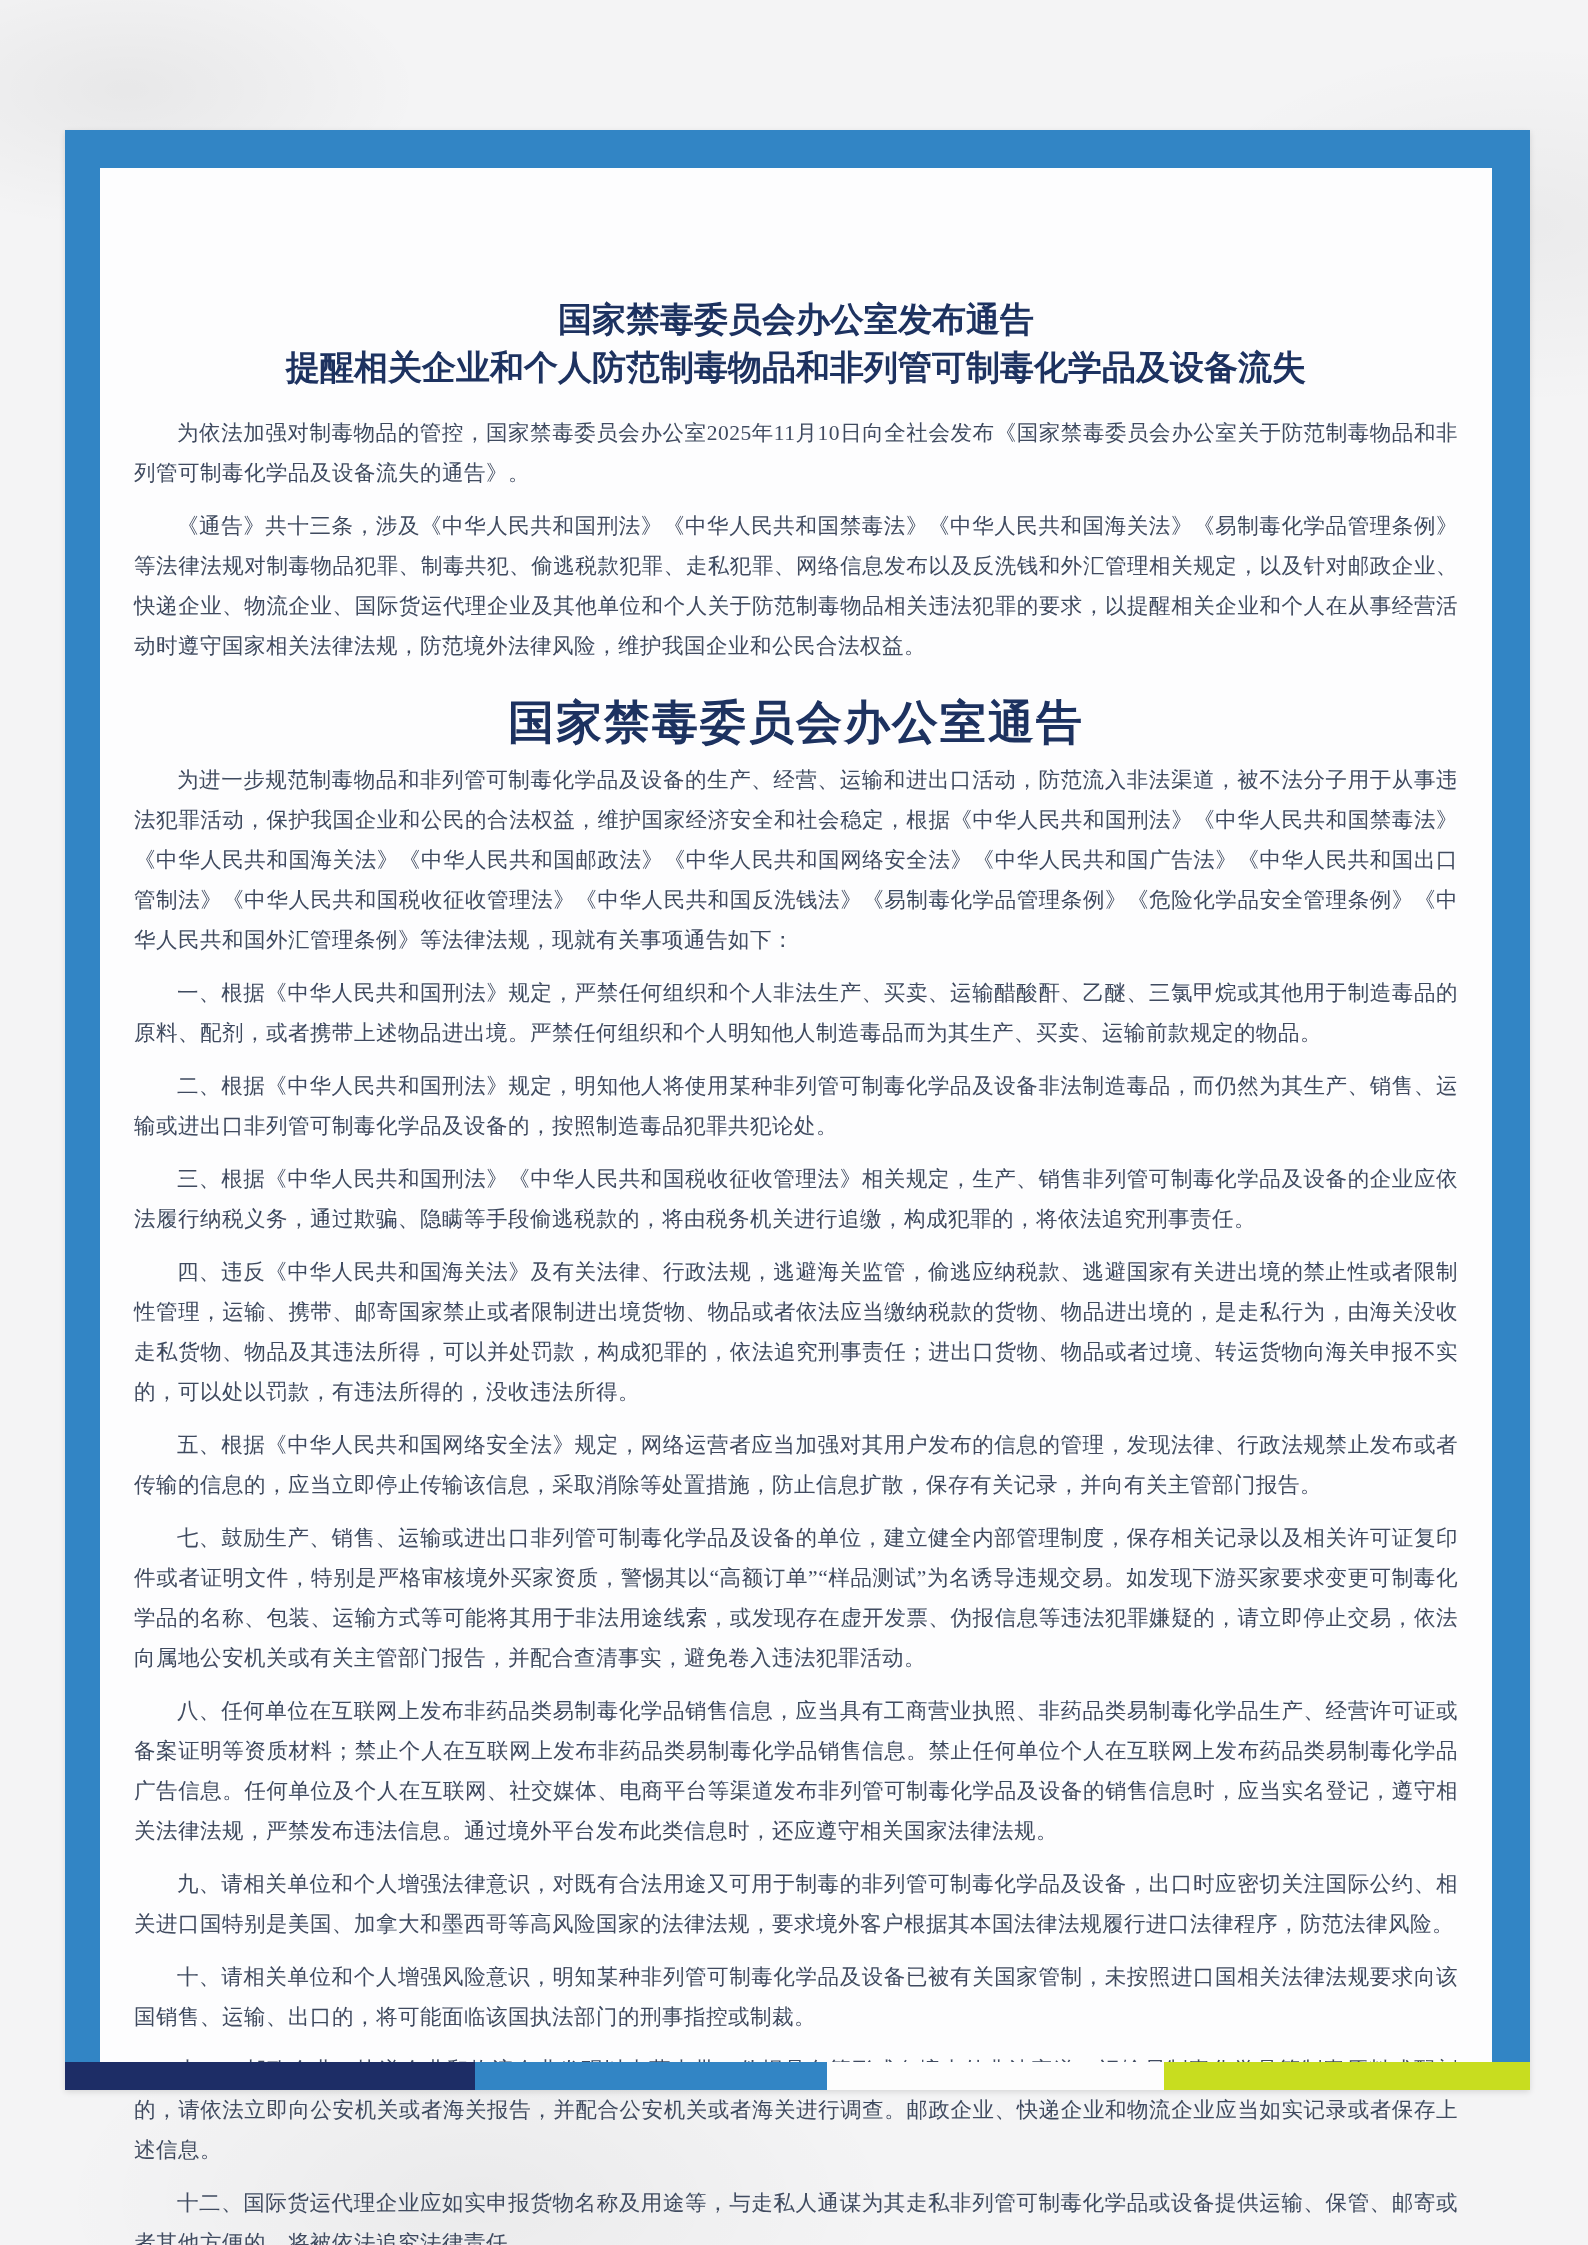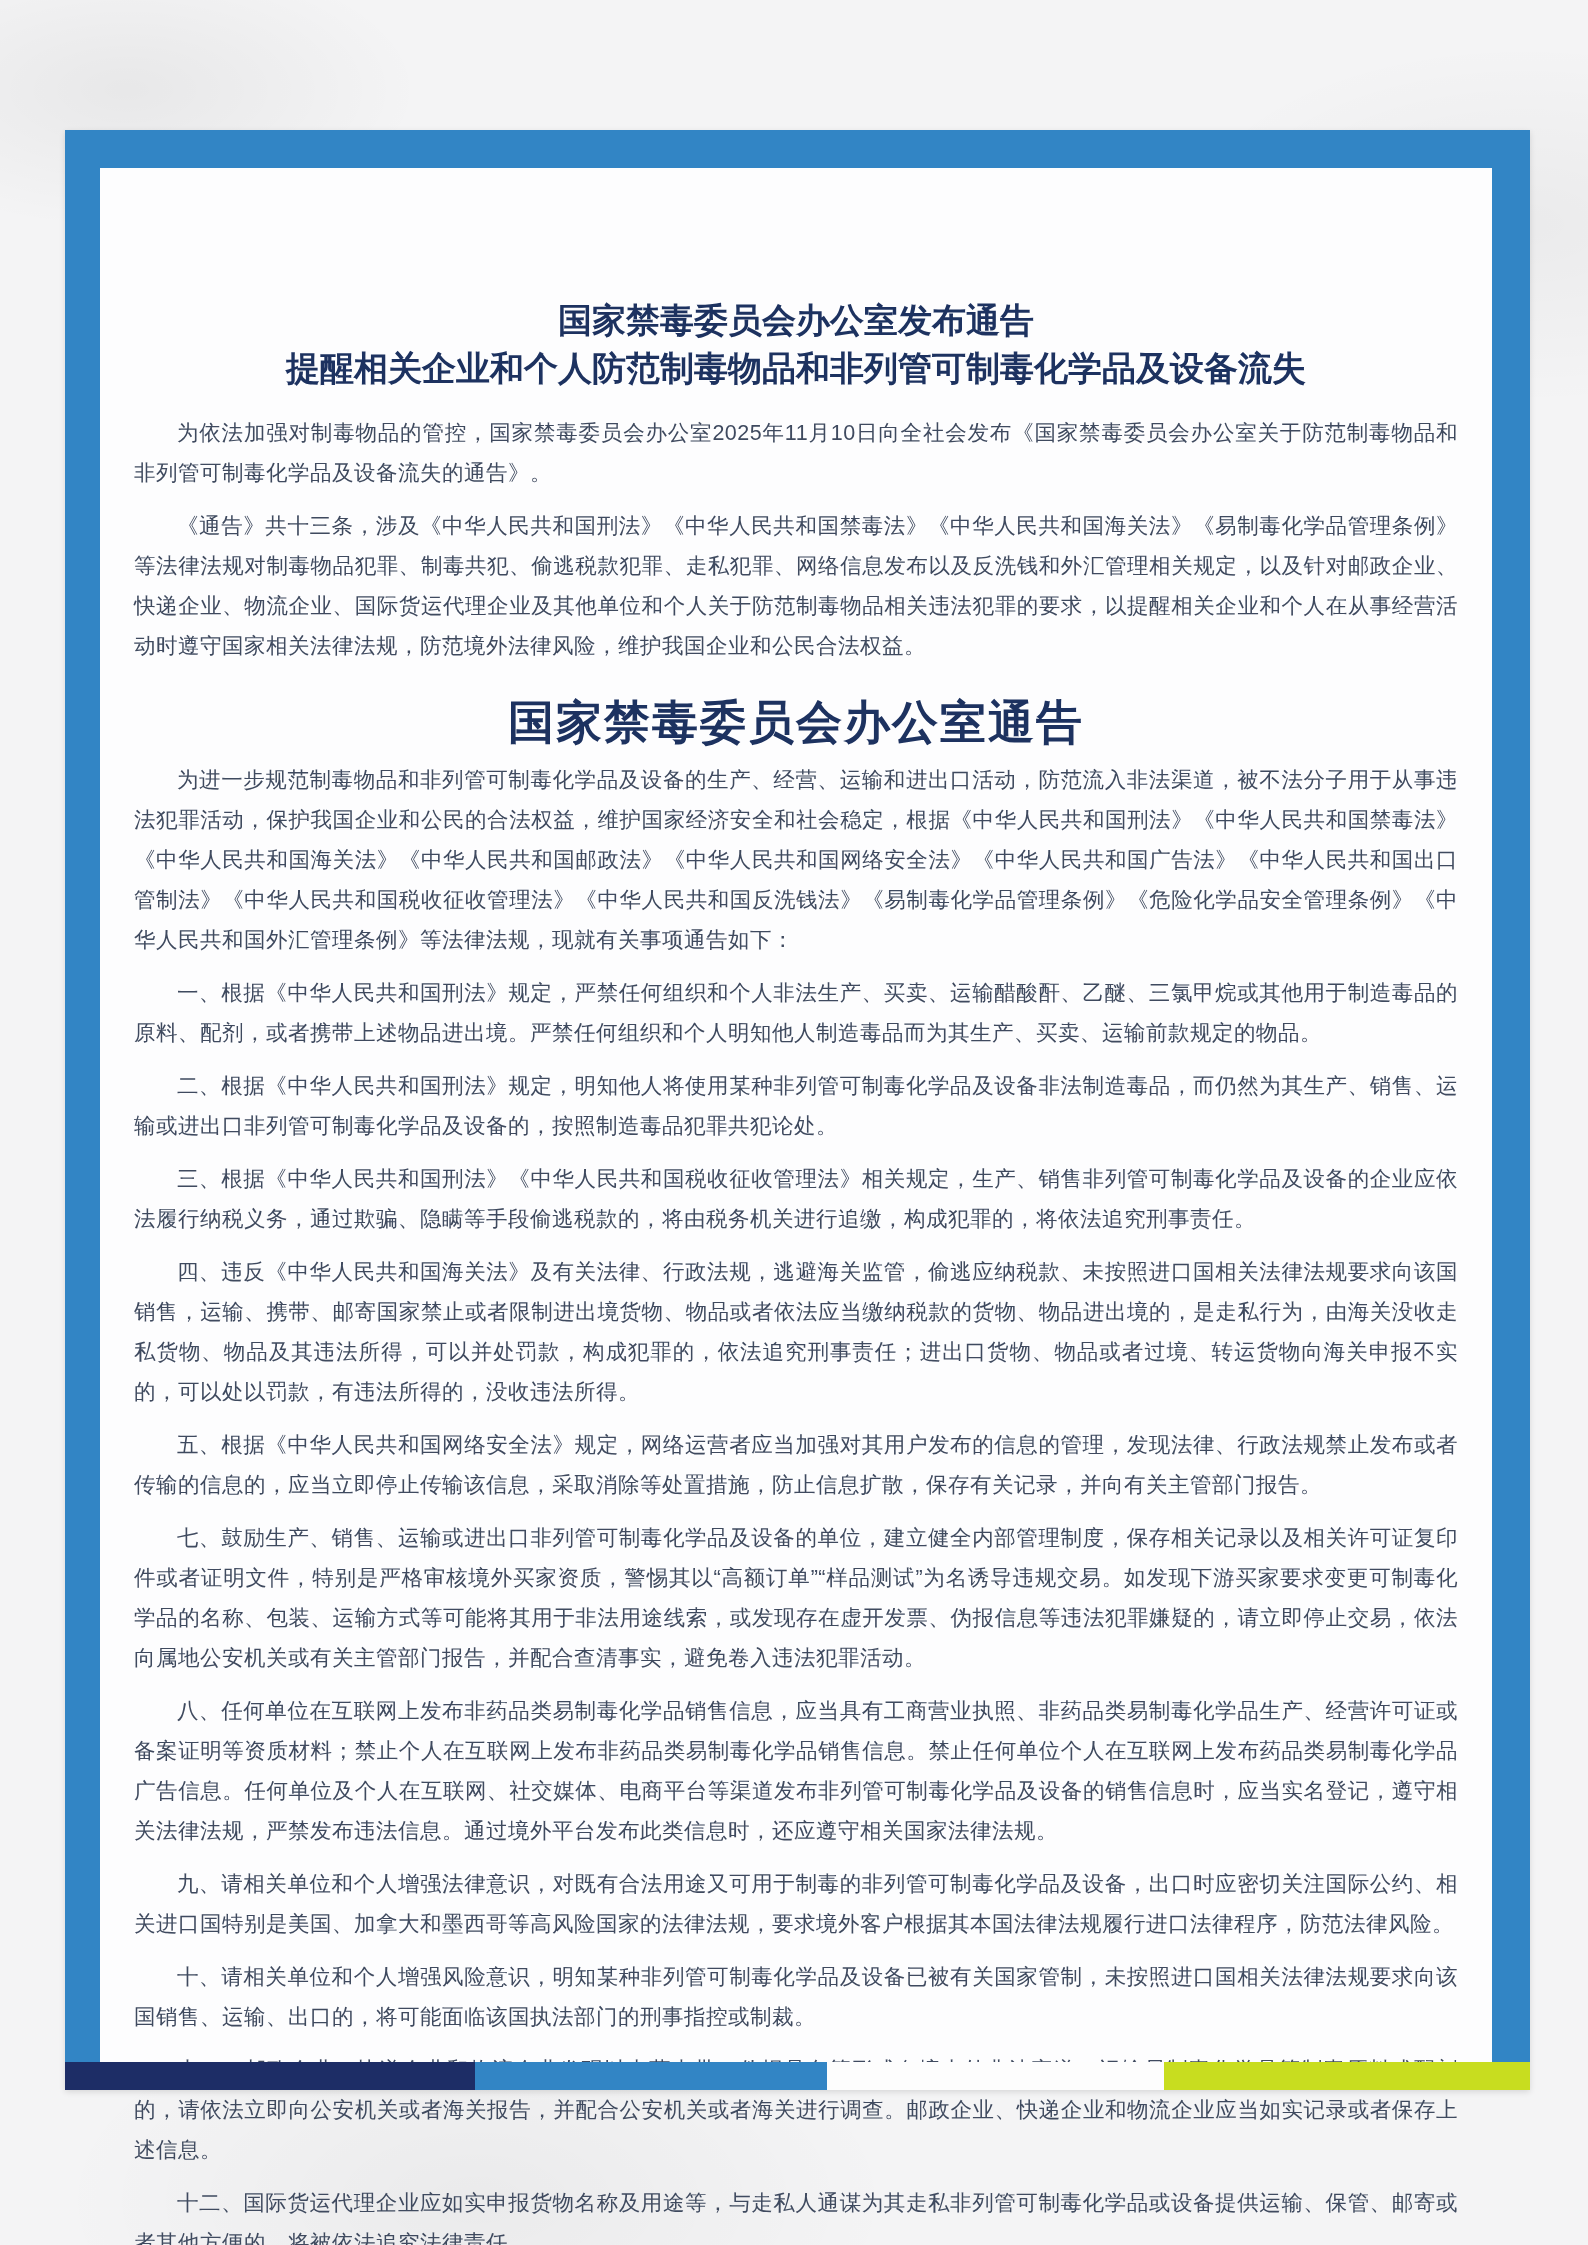--- a/index.html
+++ b/index.html
@@ -15,20 +15,21 @@
       radial-gradient(420px 200px at 8% 4%, rgba(0,0,0,0.05), rgba(0,0,0,0) 70%),
       radial-gradient(500px 260px at 96% 10%, rgba(0,0,0,0.04), rgba(0,0,0,0) 70%),
       radial-gradient(600px 300px at 30% 98%, rgba(0,0,0,0.04), rgba(0,0,0,0) 70%),
       var(--page_bg);
     font-family:"Liberation Sans","DejaVu Sans",sans-serif;
   }
   .frame{
     position:absolute;left:65px;top:130px;width:1465px;height:1960px;
     background:var(--frame_blue);
     box-shadow:0 2px 6px rgba(0,0,0,0.12);
+    font-family:Liberation Serif, serif;
   }
   .inner{
     position:absolute;left:35px;top:38px;right:38px;bottom:28px;
     background:var(--paper);
     padding:128px 34px 0 34px;
   }
   .bottom-bar{
     position:absolute;left:0;right:0;bottom:0;height:28px;
     background:#fff;display:flex;
   }
@@ -72,21 +73,21 @@
       <p class="body-p">为依法加强对制毒物品的管控，国家禁毒委员会办公室2025年11月10日向全社会发布《国家禁毒委员会办公室关于防范制毒物品和非列管可制毒化学品及设备流失的通告》。</p>
       <p class="body-p">《通告》共十三条，涉及《中华人民共和国刑法》《中华人民共和国禁毒法》《中华人民共和国海关法》《易制毒化学品管理条例》等法律法规对制毒物品犯罪、制毒共犯、偷逃税款犯罪、走私犯罪、网络信息发布以及反洗钱和外汇管理相关规定，以及针对邮政企业、快递企业、物流企业、国际货运代理企业及其他单位和个人关于防范制毒物品相关违法犯罪的要求，以提醒相关企业和个人在从事经营活动时遵守国家相关法律法规，防范境外法律风险，维护我国企业和公民合法权益。</p>
 
       <h2>国家禁毒委员会办公室通告</h2>
 
       <p class="body-p">为进一步规范制毒物品和非列管可制毒化学品及设备的生产、经营、运输和进出口活动，防范流入非法渠道，被不法分子用于从事违法犯罪活动，保护我国企业和公民的合法权益，维护国家经济安全和社会稳定，根据《中华人民共和国刑法》《中华人民共和国禁毒法》《中华人民共和国海关法》《中华人民共和国邮政法》《中华人民共和国网络安全法》《中华人民共和国广告法》《中华人民共和国出口管制法》《中华人民共和国税收征收管理法》《中华人民共和国反洗钱法》《易制毒化学品管理条例》《危险化学品安全管理条例》《中华人民共和国外汇管理条例》等法律法规，现就有关事项通告如下：</p>
 
       <p class="body-p">一、根据《中华人民共和国刑法》规定，严禁任何组织和个人非法生产、买卖、运输醋酸酐、乙醚、三氯甲烷或其他用于制造毒品的原料、配剂，或者携带上述物品进出境。严禁任何组织和个人明知他人制造毒品而为其生产、买卖、运输前款规定的物品。</p>
       <p class="body-p">二、根据《中华人民共和国刑法》规定，明知他人将使用某种非列管可制毒化学品及设备非法制造毒品，而仍然为其生产、销售、运输或进出口非列管可制毒化学品及设备的，按照制造毒品犯罪共犯论处。</p>
       <p class="body-p">三、根据《中华人民共和国刑法》《中华人民共和国税收征收管理法》相关规定，生产、销售非列管可制毒化学品及设备的企业应依法履行纳税义务，通过欺骗、隐瞒等手段偷逃税款的，将由税务机关进行追缴，构成犯罪的，将依法追究刑事责任。</p>
-      <p class="body-p">四、违反《中华人民共和国海关法》及有关法律、行政法规，逃避海关监管，偷逃应纳税款、未按照进口国相关法律法规要求向该国销售，运输、携带、邮寄国家禁止或者限制进出境货物、物品或者依法应当缴纳税款的货物、物品进出境的，是走私行为，由海关没收走私货物、物品及其违法所得，可以并处罚款，构成犯罪的，依法追究刑事责任；进出口货物、物品或者过境、转运货物向海关申报不实的，可以处以罚款，有违法所得的，没收违法所得。</p>
+      <p class="body-p">四、违反《中华人民共和国海关法》及有关法律、行政法规，逃避海关监管，偷逃应纳税款、逃避国家有关进出境的禁止性或者限制性管理，运输、携带、邮寄国家禁止或者限制进出境货物、物品或者依法应当缴纳税款的货物、物品进出境的，是走私行为，由海关没收走私货物、物品及其违法所得，可以并处罚款，构成犯罪的，依法追究刑事责任；进出口货物、物品或者过境、转运货物向海关申报不实的，可以处以罚款，有违法所得的，没收违法所得。</p>
       <p class="body-p">五、根据《中华人民共和国网络安全法》规定，网络运营者应当加强对其用户发布的信息的管理，发现法律、行政法规禁止发布或者传输的信息的，应当立即停止传输该信息，采取消除等处置措施，防止信息扩散，保存有关记录，并向有关主管部门报告。</p>
       <p class="body-p">七、鼓励生产、销售、运输或进出口非列管可制毒化学品及设备的单位，建立健全内部管理制度，保存相关记录以及相关许可证复印件或者证明文件，特别是严格审核境外买家资质，警惕其以“高额订单”“样品测试”为名诱导违规交易。如发现下游买家要求变更可制毒化学品的名称、包装、运输方式等可能将其用于非法用途线索，或发现存在虚开发票、伪报信息等违法犯罪嫌疑的，请立即停止交易，依法向属地公安机关或有关主管部门报告，并配合查清事实，避免卷入违法犯罪活动。</p>
       <p class="body-p">八、任何单位在互联网上发布非药品类易制毒化学品销售信息，应当具有工商营业执照、非药品类易制毒化学品生产、经营许可证或备案证明等资质材料；禁止个人在互联网上发布非药品类易制毒化学品销售信息。禁止任何单位个人在互联网上发布药品类易制毒化学品广告信息。任何单位及个人在互联网、社交媒体、电商平台等渠道发布非列管可制毒化学品及设备的销售信息时，应当实名登记，遵守相关法律法规，严禁发布违法信息。通过境外平台发布此类信息时，还应遵守相关国家法律法规。</p>
       <p class="body-p">九、请相关单位和个人增强法律意识，对既有合法用途又可用于制毒的非列管可制毒化学品及设备，出口时应密切关注国际公约、相关进口国特别是美国、加拿大和墨西哥等高风险国家的法律法规，要求境外客户根据其本国法律法规履行进口法律程序，防范法律风险。</p>
       <p class="body-p">十、请相关单位和个人增强风险意识，明知某种非列管可制毒化学品及设备已被有关国家管制，未按照进口国相关法律法规要求向该国销售、运输、出口的，将可能面临该国执法部门的刑事指控或制裁。</p>
       <p class="body-p">十一、邮政企业、快递企业和物流企业发现以夹藏夹带、伪报品名等形式向境内外非法寄递、运输易制毒化学品等制毒原料或配剂的，请依法立即向公安机关或者海关报告，并配合公安机关或者海关进行调查。邮政企业、快递企业和物流企业应当如实记录或者保存上述信息。</p>
       <p class="body-p">十二、国际货运代理企业应如实申报货物名称及用途等，与走私人通谋为其走私非列管可制毒化学品或设备提供运输、保管、邮寄或者其他方便的，将被依法追究法律责任。</p>
       <p class="body-p">十三、相关单位和个人如遇外国执法部门违法行使职权，可充分运用法律手段维护自身安全与合法权益，向中国驻外使领馆寻求协助。</p>
 
     </div>

